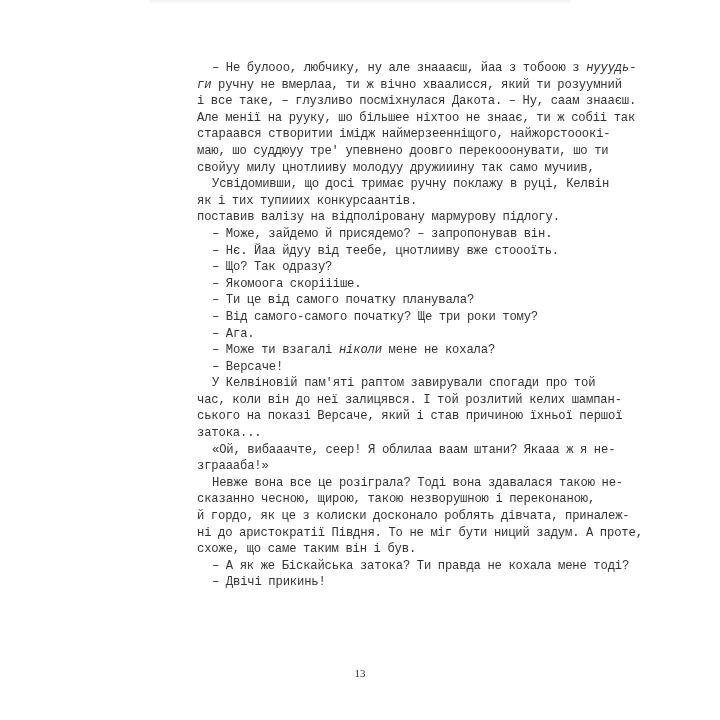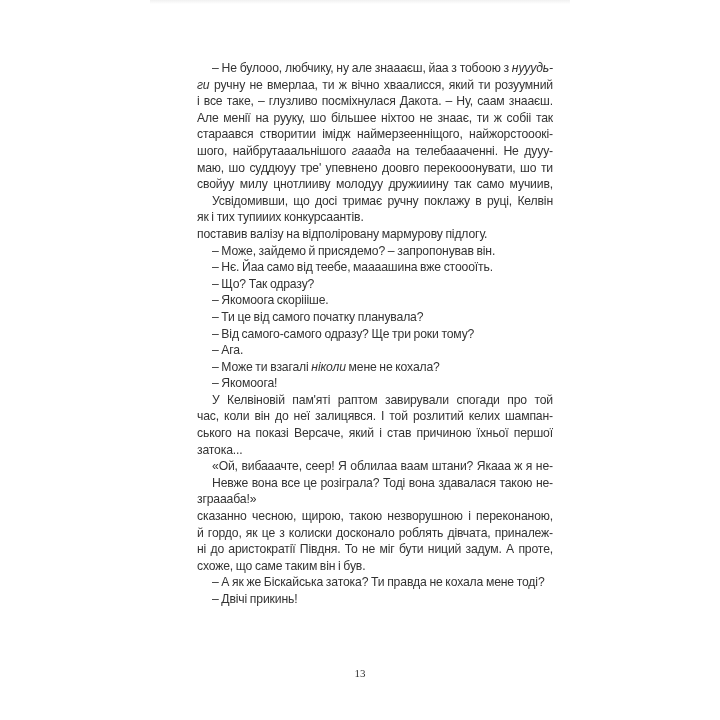--- a/index.html
+++ b/index.html
@@ -6,21 +6,21 @@
   body { width: 720px; height: 720px; position: relative; overflow: hidden; }
   .page {
     position: absolute; left: 0; top: 0; width: 720px; height: 720px; background: #ffffff;
   }
   .top-shadow {
     position: absolute; left: 150px; top: 0; width: 420px; height: 4px;
     background: linear-gradient(#f1f1f1, #ffffff);
   }
   .text-block {
     position: absolute; left: 197px; top: 60px; width: 356px;
-    font-family: Liberation Sans, sans-serif;
+    font-family: Liberation Mono, monospace;
     font-size: 12.2px; line-height: 16.6px; color: #333333;
     letter-spacing: -0.15px; word-spacing: -0.5px;
   }
   .line { height: 16.6px; white-space: nowrap; text-align: justify; text-align-last: justify; display: block; }
   .line.last { text-align-last: left; }
   .line.indent { padding-left: 15px; }
   .line span.i { font-style: italic; }
   .page-number {
     position: absolute; left: 0; width: 720px; top: 667px; text-align: center;
     font-family: Liberation Serif, serif; font-size: 11px; color: #333333;
@@ -30,42 +30,41 @@
 <body>
 
 <div class="page">
   <div class="top-shadow"></div>
   <div class="text-block" id="text-block">
       <div class="line indent"><span>– Не булооо, любчику, ну але знаааєш, йаа з тобоою з </span><span class="i">нууудь-</span></div>
       <div class="line"><span class="i">ги</span><span> ручну не вмерлаа, ти ж вічно хваалисся, який ти розуумний</span></div>
       <div class="line"><span>і все таке, – глузливо посміхнулася Дакота. – Ну, саам знааєш.</span></div>
       <div class="line"><span>Але менії на рууку, шо більшее ніхтоо не знаає, ти ж собіі так</span></div>
       <div class="line"><span>стараався створитии імідж наймерзеенніщого, найжорстооокі-</span></div>
-      <div class="line"><span>шого, найбрутааальнішого </span><span class="i">гааада</span><span> на телебаааченні. Не дууу-</span></div>
       <div class="line"><span>маю, шо суддюуу тре' упевнено доовго перекооонувати, шо ти</span></div>
       <div class="line"><span>свойуу милу цнотлииву молодуу дружииину так само мучиив,</span></div>
       <div class="line indent"><span>Усвідомивши, що досі тримає ручну поклажу в руці, Келвін</span></div>
       <div class="line last"><span>як і тих тупииих конкурсаантів.</span></div>
       <div class="line last"><span>поставив валізу на відполіровану мармурову підлогу.</span></div>
       <div class="line indent last"><span>– Може, зайдемо й присядемо? – запропонував він.</span></div>
-      <div class="line indent last"><span>– Нє. Йаа само від теебе, маааашина вже стоооїть.</span></div>
+      <div class="line indent last"><span>– Нє. Йаа йдуу від теебе, цнотлииву вже стоооїть.</span></div>
       <div class="line indent last"><span>– Що? Так одразу?</span></div>
       <div class="line indent last"><span>– Якомоога скоріііше.</span></div>
       <div class="line indent last"><span>– Ти це від самого початку планувала?</span></div>
-      <div class="line indent last"><span>– Від самого-самого одразу? Ще три роки тому?</span></div>
+      <div class="line indent last"><span>– Від самого-самого початку? Ще три роки тому?</span></div>
       <div class="line indent last"><span>– Ага.</span></div>
       <div class="line indent last"><span>– Може ти взагалі </span><span class="i">ніколи</span><span> мене не кохала?</span></div>
-      <div class="line indent last"><span>– Якомоога!</span></div>
+      <div class="line indent last"><span>– Версаче!</span></div>
       <div class="line indent"><span>У Келвіновій пам'яті раптом завирували спогади про той</span></div>
       <div class="line"><span>час, коли він до неї залицявся. І той розлитий келих шампан-</span></div>
       <div class="line"><span>ського на показі Версаче, який і став причиною їхньої першої</span></div>
       <div class="line last"><span>затока...</span></div>
       <div class="line indent"><span>«Ой, вибааачте, сеер! Я облилаа ваам штани? Якааа ж я не-</span></div>
+      <div class="line last"><span>зграааба!»</span></div>
       <div class="line indent"><span>Невже вона все це розіграла? Тоді вона здавалася такою не-</span></div>
-      <div class="line last"><span>зграааба!»</span></div>
       <div class="line"><span>сказанно чесною, щирою, такою незворушною і переконаною,</span></div>
       <div class="line"><span>й гордо, як це з колиски досконало роблять дівчата, приналеж-</span></div>
       <div class="line"><span>ні до аристократії Півдня. То не міг бути ниций задум. А проте,</span></div>
       <div class="line last"><span>схоже, що саме таким він і був.</span></div>
       <div class="line indent last"><span>– А як же Біскайська затока? Ти правда не кохала мене тоді?</span></div>
       <div class="line indent last"><span>– Двічі прикинь!</span></div>
     </div>
   <div class="page-number">13</div>
 </div>
 

